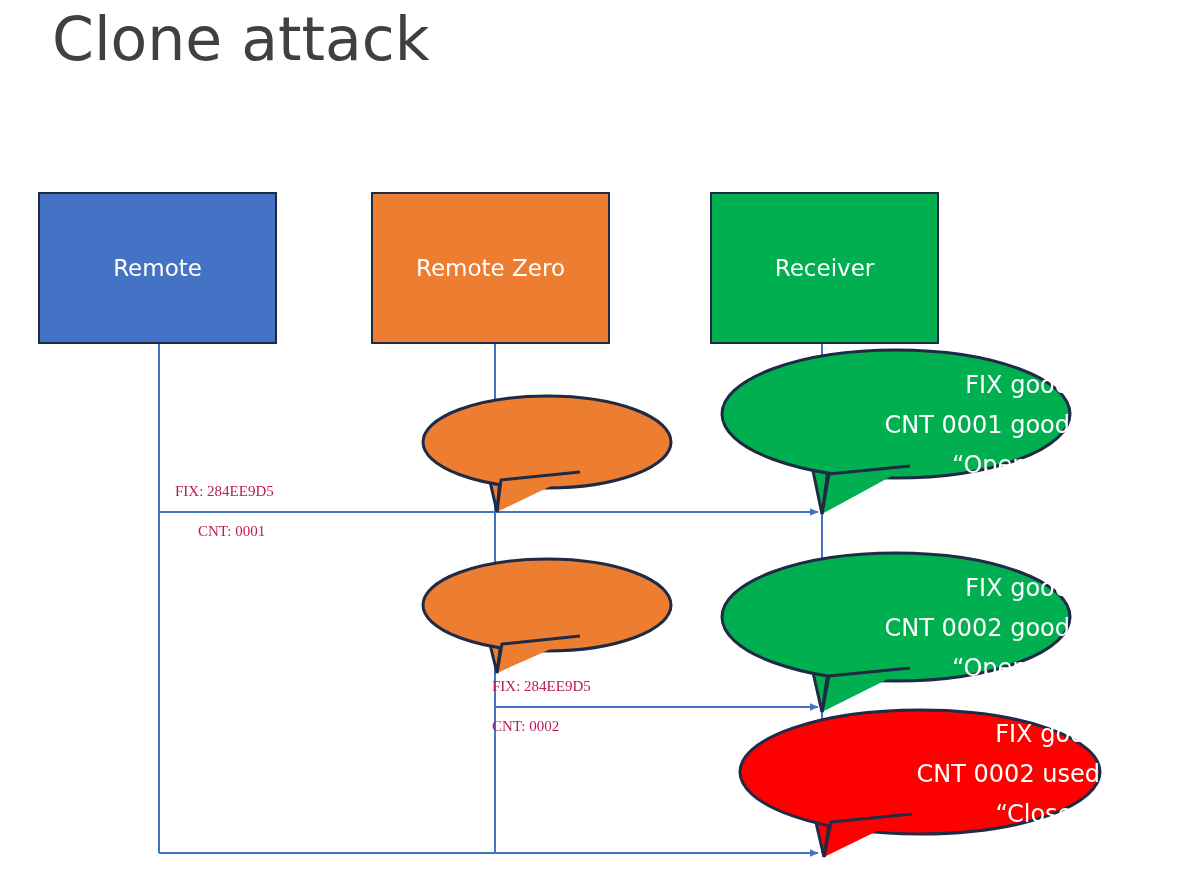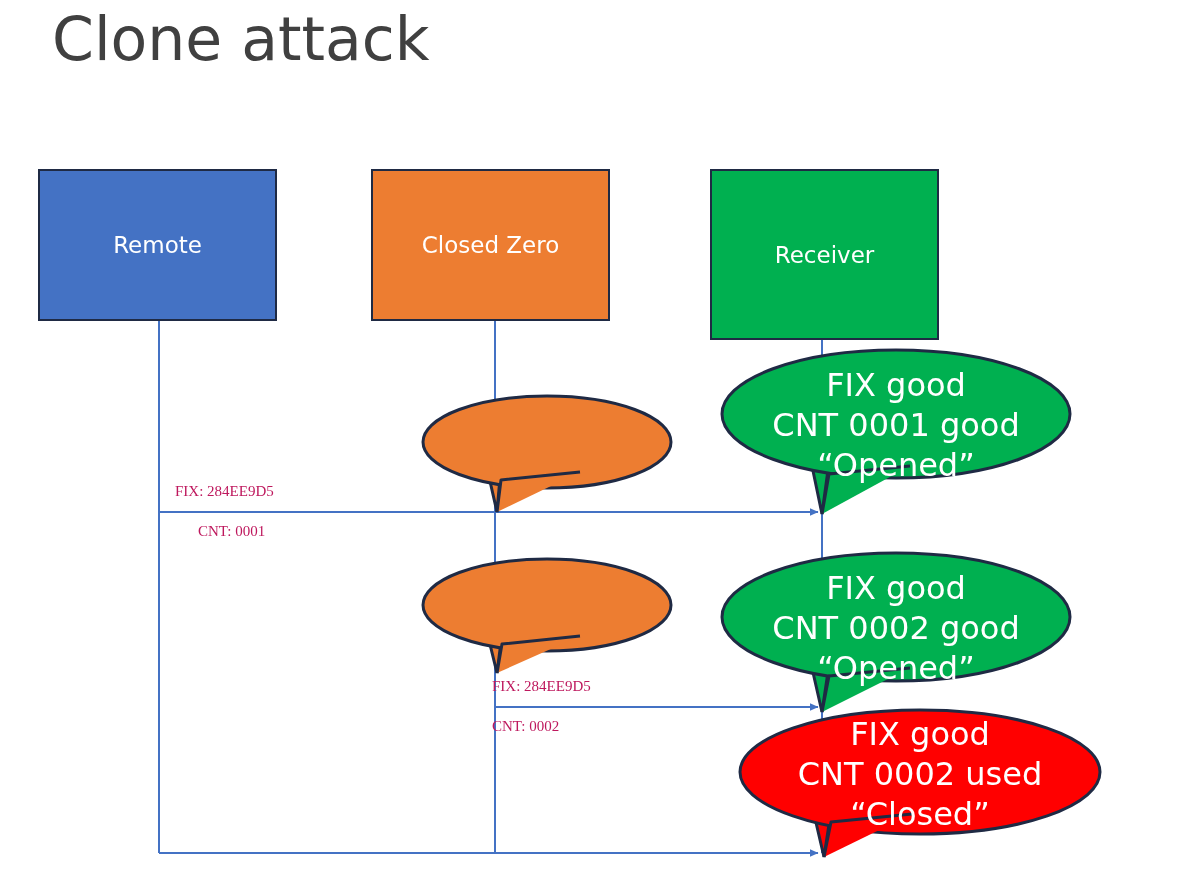--- a/index.html
+++ b/index.html
@@ -30,36 +30,37 @@
   .actor-box {
     position: absolute;
     box-sizing: border-box;
     border: 2px solid #1F2A44;
     color: #ffffff;
     font-size: 23px;
     display: flex;
     align-items: center;
     justify-content: center;
     text-align: center;
+    margin-top: 23px;
   }
   .actor-label { pointer-events: none; }
   
   #vector {
     position: absolute;
     left: 0; top: 0;
     width: 1200px;
     height: 871px;
   }
   
   .bubble-text {
     position: absolute;
     color: #ffffff;
-    font-size: 32px;
+    font-size: 24px;
     line-height: 40px;
-    text-align: center;
+    text-align: right;
     white-space: pre-line;
     pointer-events: none;
   }
   
   .msg-label {
     position: absolute;
     color: #be185d;
     font-size: 15px;
     line-height: 34px;
     white-space: nowrap;
@@ -119,24 +120,24 @@
       <ellipse cx="920" cy="772" rx="180" ry="62" fill="#FF0000" stroke="#1F2A44" stroke-width="3"></ellipse>
       <path d="M824,857 L831,822 L912,814" fill="#FF0000" stroke="#1F2A44" stroke-width="3" stroke-linejoin="round"></path>
     </g>
   </svg>
 
   <div class="actor-box" style="left:38px; top:169px; width:239px; height:152px; background:#4472C4;">
     <span class="actor-label">Remote</span>
   </div>
 
   <div class="actor-box" style="left:371px; top:169px; width:239px; height:152px; background:#ED7D31;">
-    <span class="actor-label">Closed Zero</span>
+    <span class="actor-label">Remote Zero</span>
   </div>
 
-  <div class="actor-box" style="left:710px; top:169px; width:229px; height:171px; background:#00B050;">
+  <div class="actor-box" style="left:710px; top:169px; width:229px; height:152px; background:#00B050;">
     <span class="actor-label">Receiver</span>
   </div>
 
 
   <div class="bubble-text" style="left:722px; top:365px; width:348px;">FIX good
 CNT 0001 good
 “Opened”</div>
 
 
   <div class="bubble-text" style="left:722px; top:568px; width:348px;">FIX good

